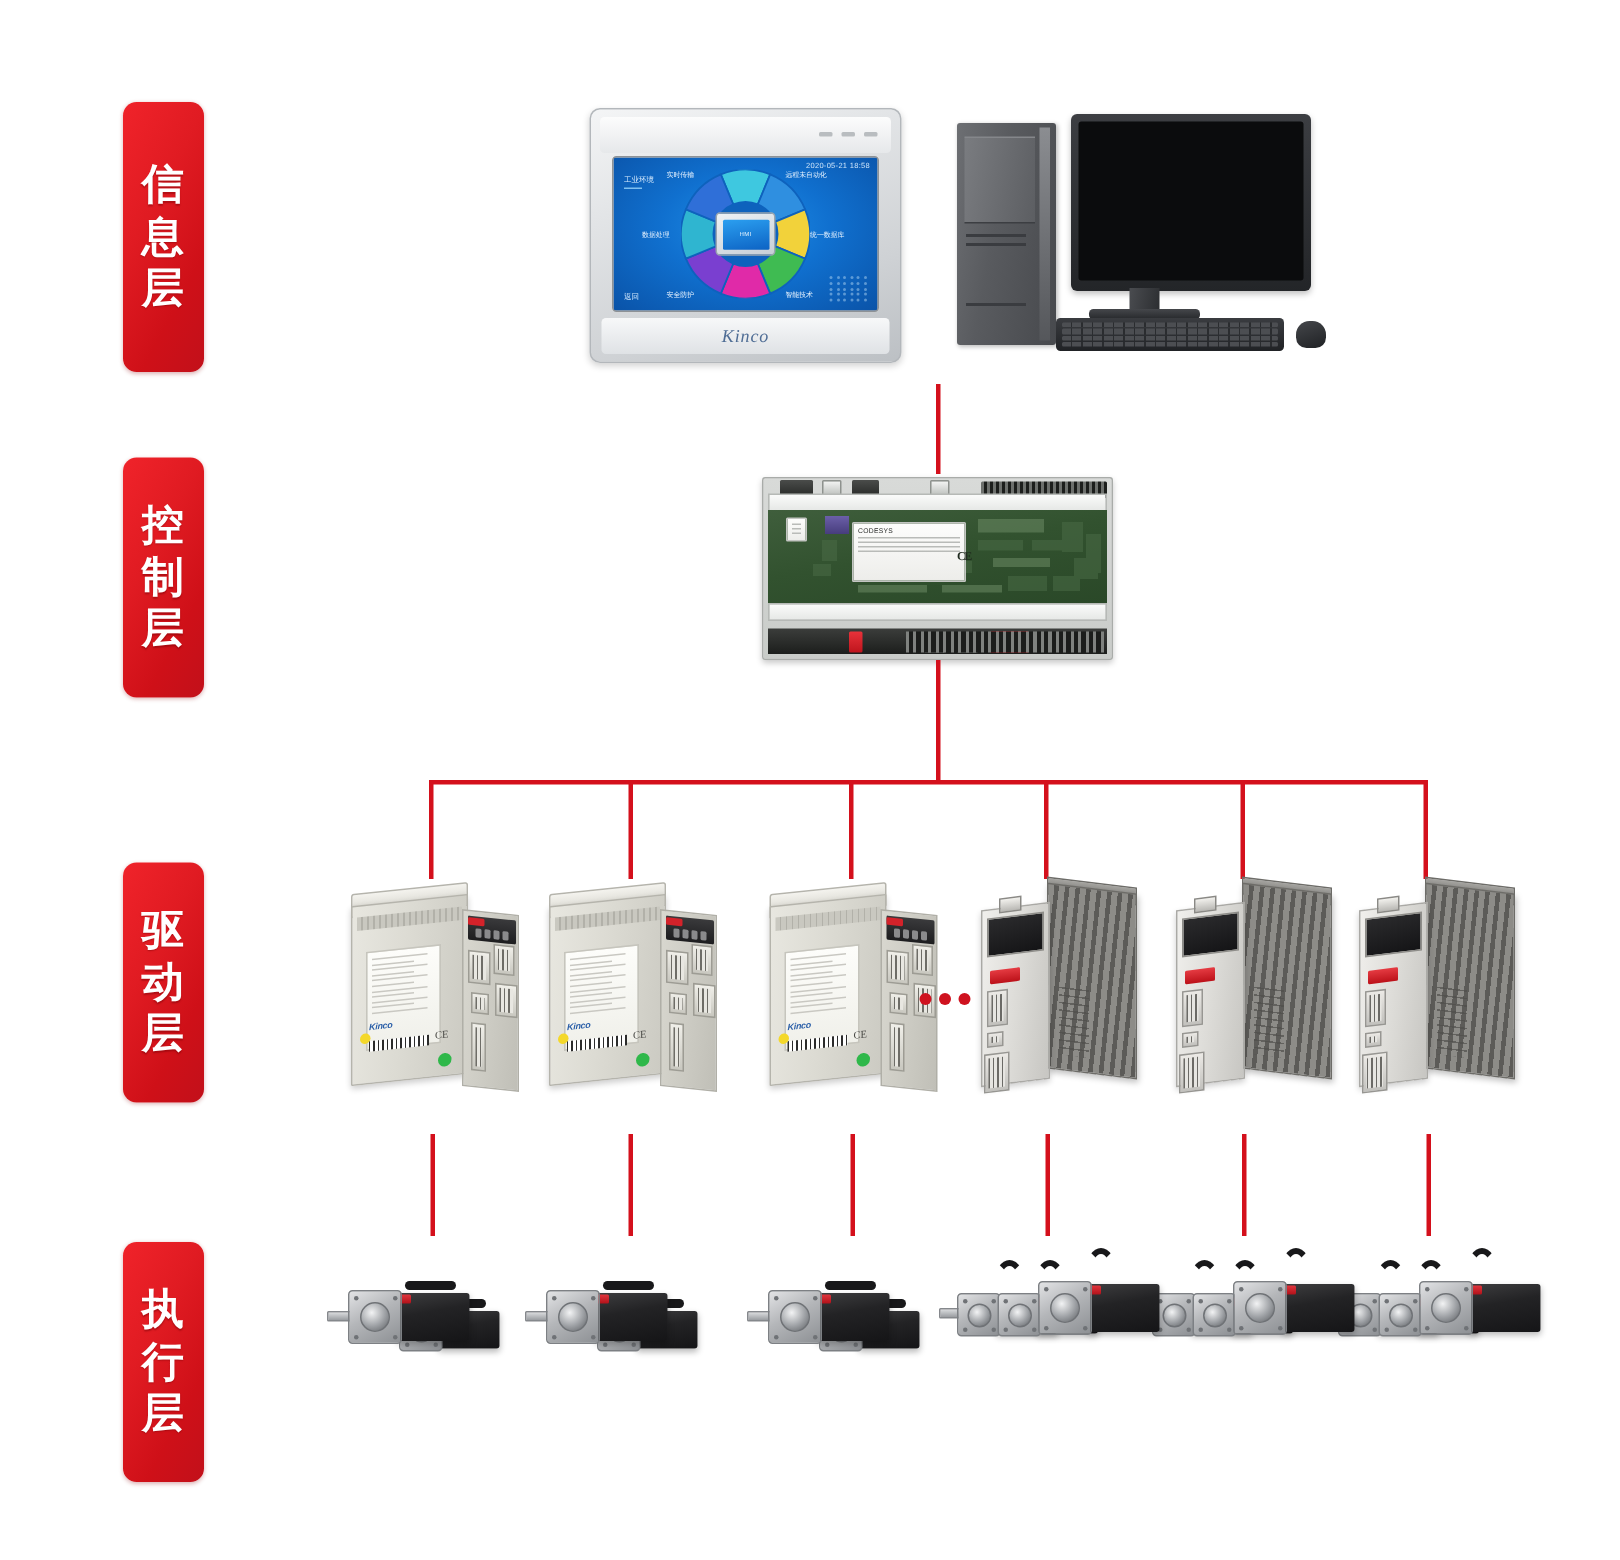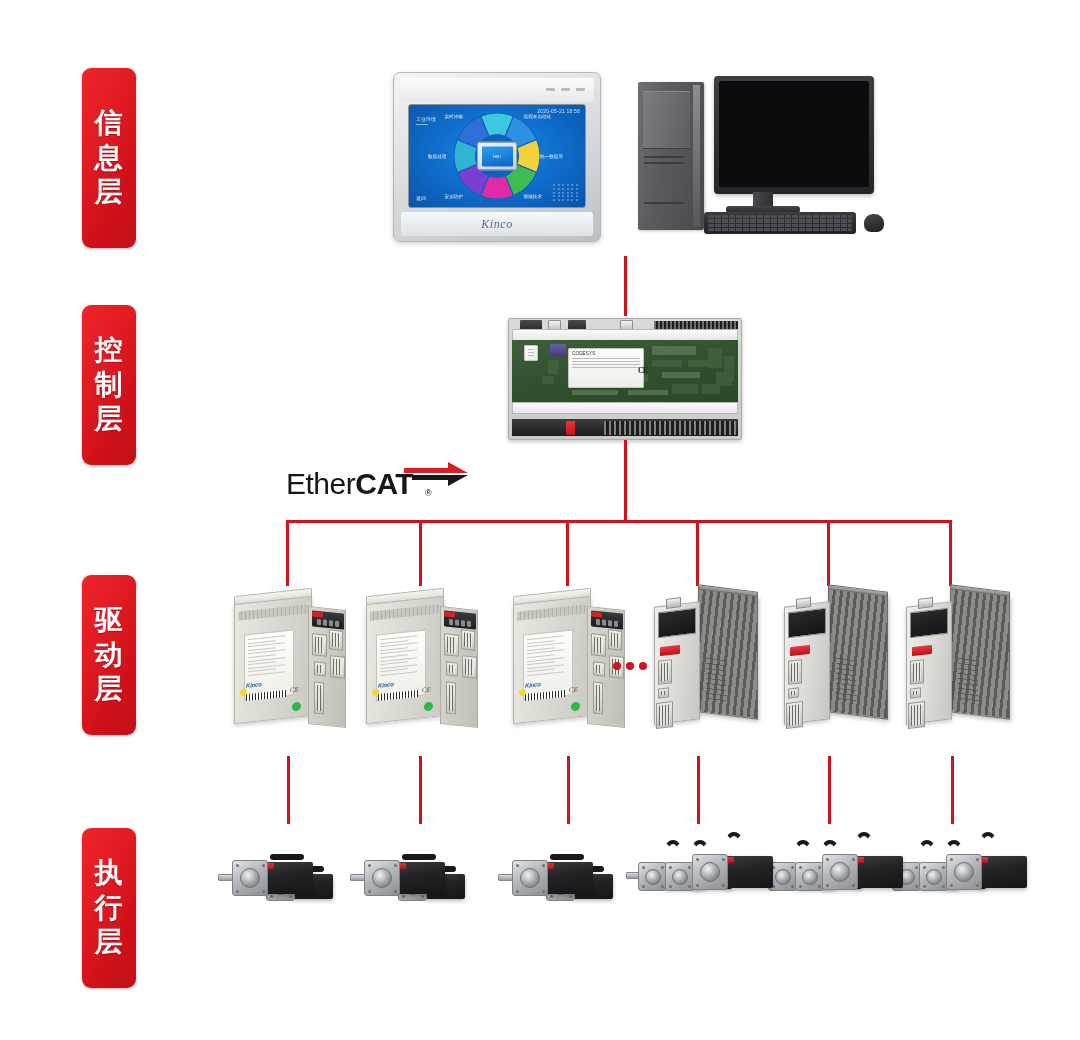--- a/index.html
+++ b/index.html
@@ -575,30 +575,20 @@
     <div class="pcb-bot-strip"></div>
 
     <div class="pcb-bottom"></div>
     <div class="conn-rj" style="left:108px; bottom:5px; width:14px; height:13px;"></div>
     <div class="conn-rj" style="left:130px; bottom:5px; width:14px; height:13px;"></div>
     <div class="dip-red" style="left:58px; width:9px;"></div>
     <div class="dip-red" style="left:152px; width:26px;"></div>
     <div class="pcb-pins" style="right:6px;"></div>
   </div>
 
-  <div id="ethercat">
-    <div class="ec-text">
-      <span>Ether</span><b>CAT</b>
-    </div>
-    <div class="ec-reg">®</div>
-    <svg width="64" height="34" viewBox="0 0 64 34" style="position:absolute; left:118px; top:2px;">
-      <polygon points="0,6 44,6 44,0 64,11 44,11 0,11" fill="#d81f26"></polygon>
-      <polygon points="8,13 64,13 44,24 44,18 8,18" fill="#17161a"></polygon>
-    </svg>
-  </div>
 
   <div class="v-line" style="left:624px; top:440px; height:82px;"></div>
   <div class="h-line" style="left:286px; top:520px; width:666px;"></div>
 
   <div class="v-line" style="left:286px; top:520px; height:66px;"></div>
   <div class="v-line" style="left:419px; top:520px; height:66px;"></div>
   <div class="v-line" style="left:566px; top:520px; height:66px;"></div>
   <div class="v-line" style="left:696px; top:520px; height:66px;"></div>
   <div class="v-line" style="left:827px; top:520px; height:66px;"></div>
   <div class="v-line" style="left:949px; top:520px; height:66px;"></div>

